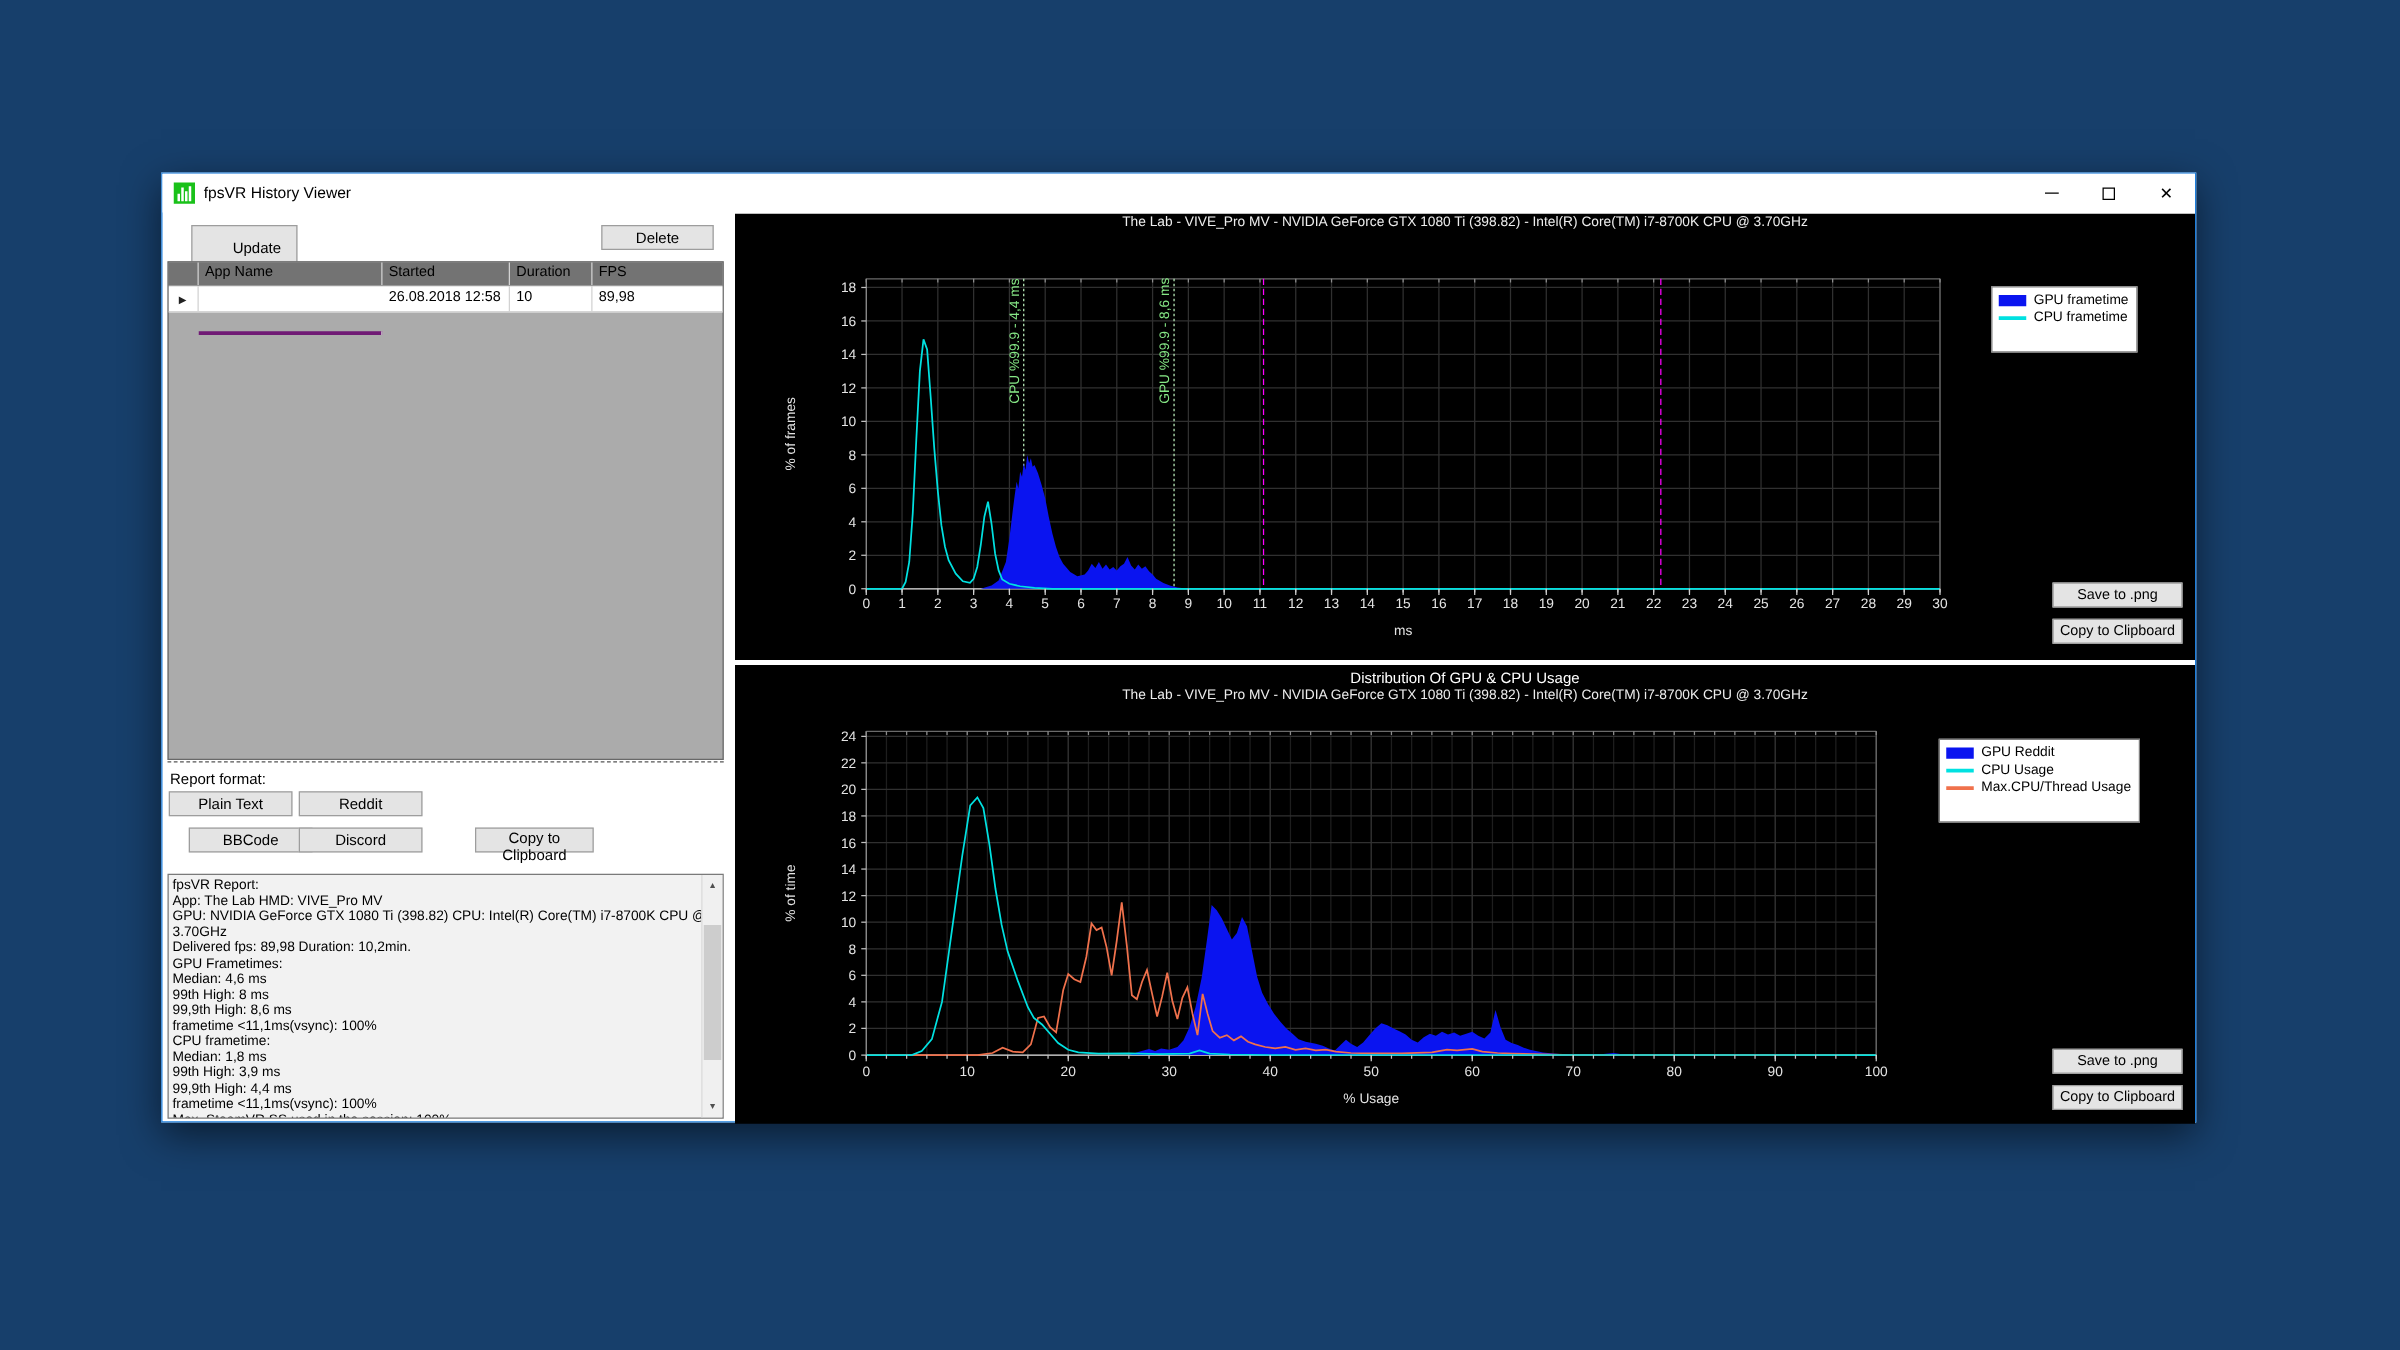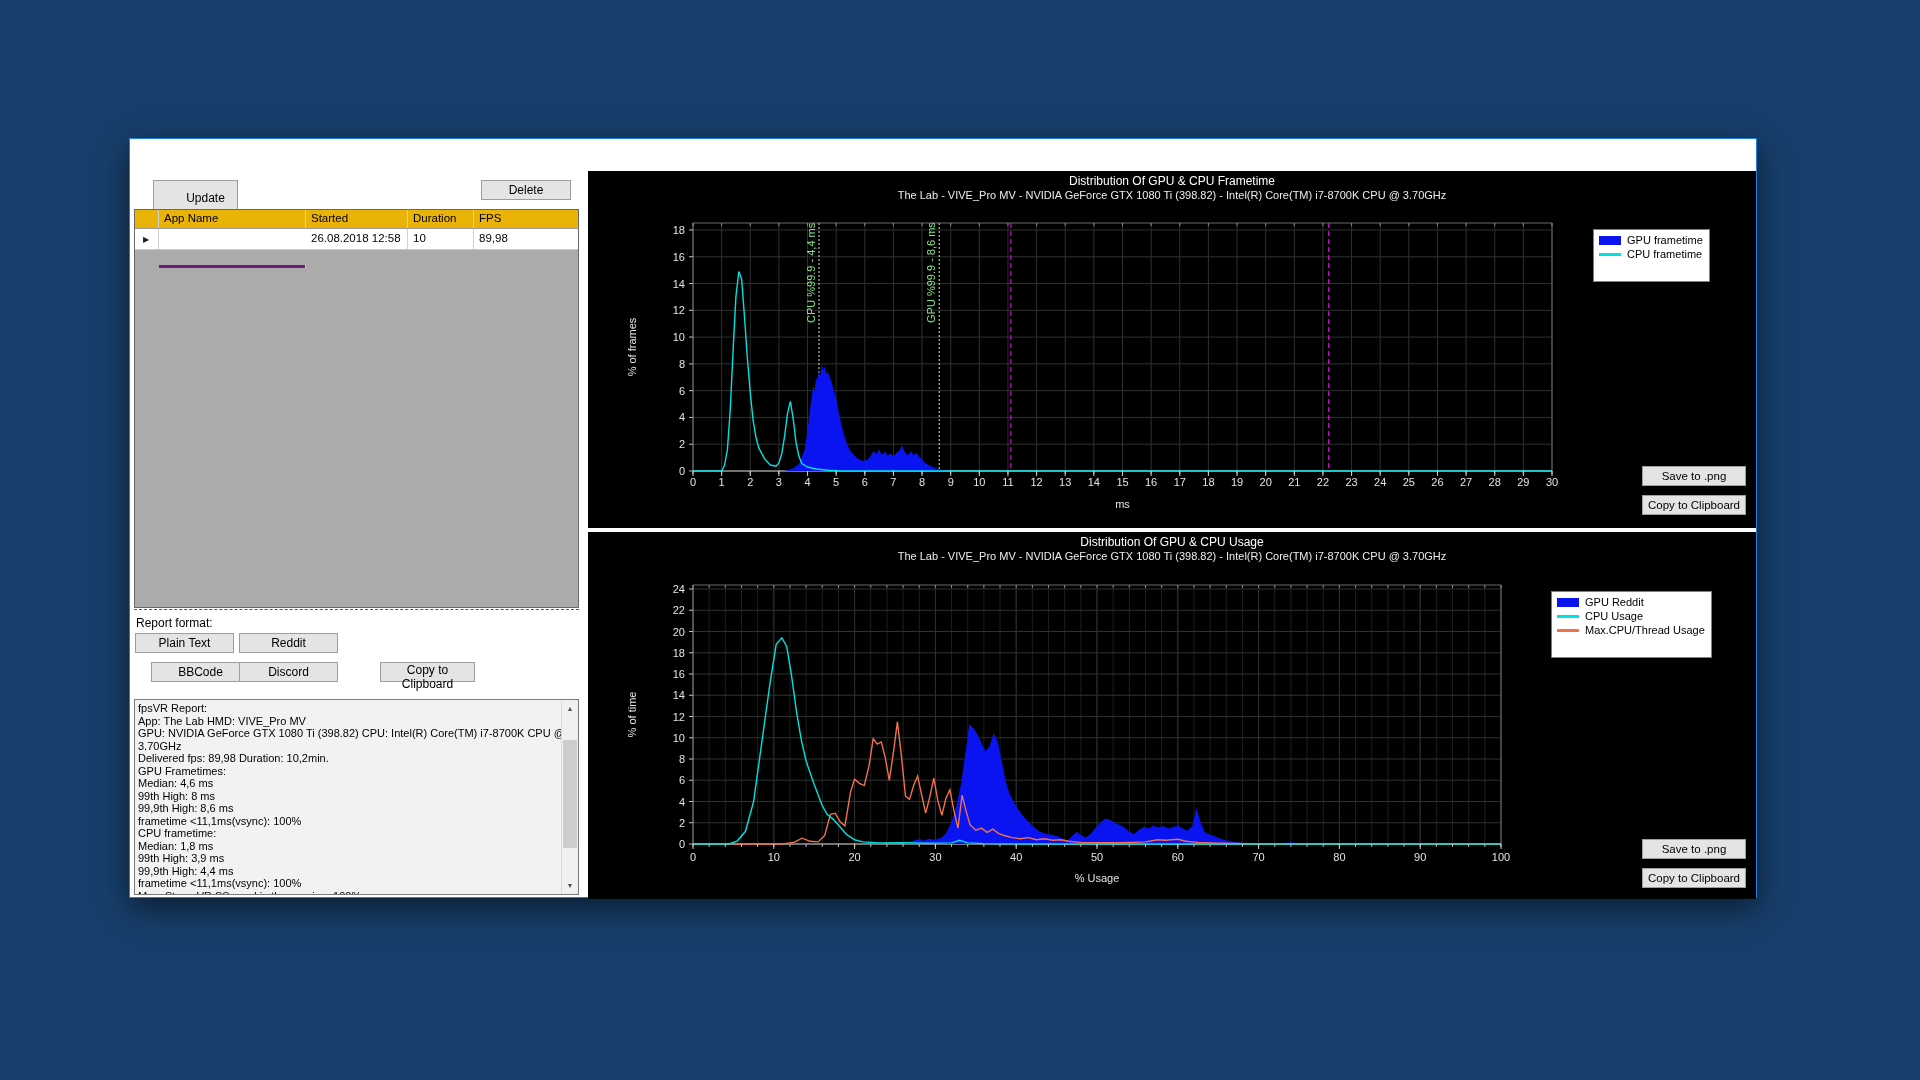--- a/index.html
+++ b/index.html
@@ -23,21 +23,21 @@
 
   
   .btn { position:absolute; background:#E4E4E4; border:1px solid #9D9D9D; font-size:12px;
          color:#000; text-align:center; font-family:"Liberation Sans",sans-serif; }
   .btn.small { font-size:11.5px; }
 
   
   .grid { position:absolute; left:4px; top:70px; width:445px; height:399px; background:#ABABAB;
           border:1px solid #686868; }
   .grid-header { position:absolute; left:0; top:0; width:100%; height:19px; display:flex;
-                 background:#eab308; border-bottom:1px solid #9A9A9A; }
+                 background:#737373; border-bottom:1px solid #9A9A9A; }
   .gh { font-size:11.5px; color:#000; padding:2px 0 0 5px; border-right:1px solid #D2D2D2; }
   .grid-row { position:absolute; left:0; top:19px; width:100%; height:21px; display:flex;
               background:#FFFFFF; border-bottom:1px solid #C8C8C8; }
   .gc { font-size:11.5px; color:#000; padding:3px 0 0 5px; border-right:1px solid #D2D2D2;
         white-space:nowrap; overflow:hidden; }
   .w-marker { width:24px; } .w-app { width:147px; } .w-started { width:102px; }
   .w-dur { width:66px; } .w-fps { width:104px; flex:1; border-right:none; }
   .gc.sel { background:#701a75; color:#FFF;margin-top:36px; }
   .row-marker { font-size:8px; padding-top:6px; padding-left:8px; color:#222; }
 
@@ -68,20 +68,40 @@
   .leg-swatch { width:22px; margin-right:6px; flex:none; }
   .leg-swatch.area { height:9px; } .leg-swatch.line { height:3px; }
   .leg-label { font-size:11px; color:#000; white-space:nowrap; }
   .chart-btn { width:104px; height:20px; }
 </style>
 </head>
 <body>
 
 <div class="window">
 
+  <div class="titlebar">
+    <span class="app-icon">
+      <i style="height:6px"></i>
+        <i style="height:11px"></i>
+        <i style="height:8px"></i>
+        <i style="height:12px"></i>
+    </span>
+    <span class="title-text">fpsVR History Viewer</span>
+    <div class="win-controls">
+      <div class="wc">
+          <span class="glyph-min"></span>
+        </div>
+      <div class="wc">
+          <span class="glyph-max"></span>
+        </div>
+      <div class="wc">
+          <span class="glyph-close">✕</span>
+        </div>
+    </div>
+  </div>
 
   <button class="btn" style="left:23px; top:41px; width:85px; height:36px;padding-left:20px;">Update</button>
   <button class="btn" style="left:351px; top:41px; width:90px; height:20px;">Delete</button>
 
   <div class="grid">
     <div class="grid-header">
       <div class="gh w-marker"></div>
       <div class="gh w-app">App Name</div>
       <div class="gh w-started">Started</div>
       <div class="gh w-dur">Duration</div>
@@ -323,21 +343,20 @@
         <text x="97" y="143.32" fill="#E4E4E4" font-size="11px" text-anchor="end" font-family="&quot;Liberation Sans&quot;,sans-serif">12</text>
         <line x1="101" x2="105" y1="112.53999999999999" y2="112.53999999999999" stroke="#C0C0C0"></line>
         <text x="97" y="116.53999999999999" fill="#E4E4E4" font-size="11px" text-anchor="end" font-family="&quot;Liberation Sans&quot;,sans-serif">14</text>
         <line x1="101" x2="105" y1="85.75999999999999" y2="85.75999999999999" stroke="#C0C0C0"></line>
         <text x="97" y="89.75999999999999" fill="#E4E4E4" font-size="11px" text-anchor="end" font-family="&quot;Liberation Sans&quot;,sans-serif">16</text>
         <line x1="101" x2="105" y1="58.97999999999999" y2="58.97999999999999" stroke="#C0C0C0"></line>
         <text x="97" y="62.97999999999999" fill="#E4E4E4" font-size="11px" text-anchor="end" font-family="&quot;Liberation Sans&quot;,sans-serif">18</text>
         <text x="534.5" y="337" fill="#E4E4E4" font-size="11px" text-anchor="middle" font-family="&quot;Liberation Sans&quot;,sans-serif">ms</text>
         <text transform="translate(48,176) rotate(-90)" fill="#E4E4E4" font-size="11px" text-anchor="middle" font-family="&quot;Liberation Sans&quot;,sans-serif">% of frames</text>
       </svg>
-    <div class="chart-title" style="position:relative;">Distribution Of GPU &amp; CPU Frametime</div>
     <div class="chart-sub" style="position:relative;">The Lab - VIVE_Pro MV - NVIDIA GeForce GTX 1080 Ti (398.82) - Intel(R) Core(TM) i7-8700K CPU @ 3.70GHz</div>
     <div class="legend" id="legend1" style="left:1005px; top:58px;">
         <div class="leg-row">
           <span class="leg-swatch area" style="background: rgb(10, 20, 240);"></span>
           <span class="leg-label">GPU frametime</span>
         </div>
         <div class="leg-row">
           <span class="leg-swatch line" style="background: rgb(0, 225, 225);"></span>
           <span class="leg-label">CPU frametime</span>
         </div>

